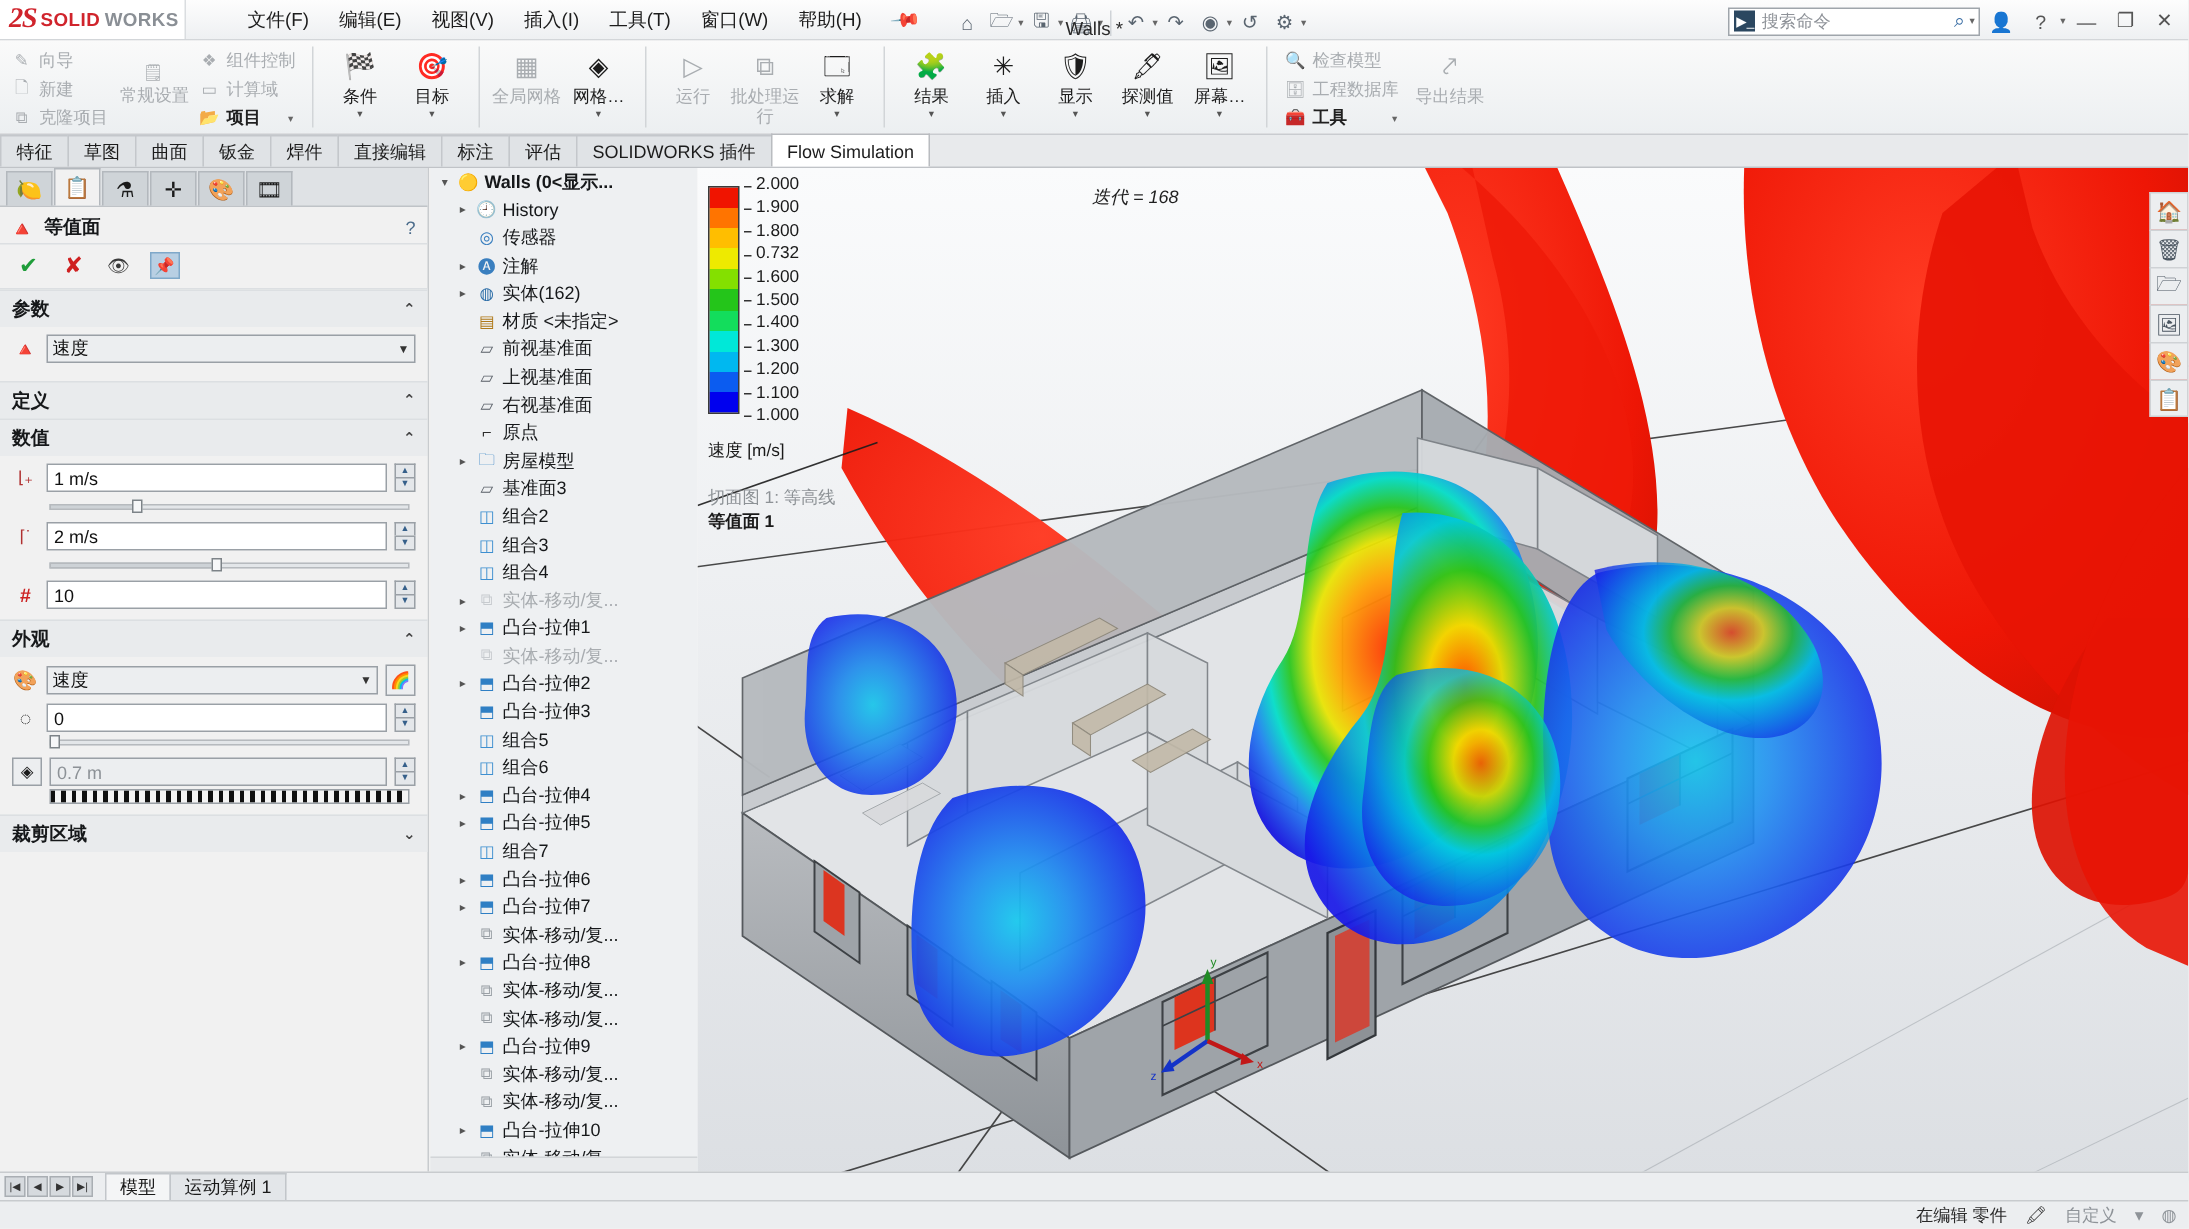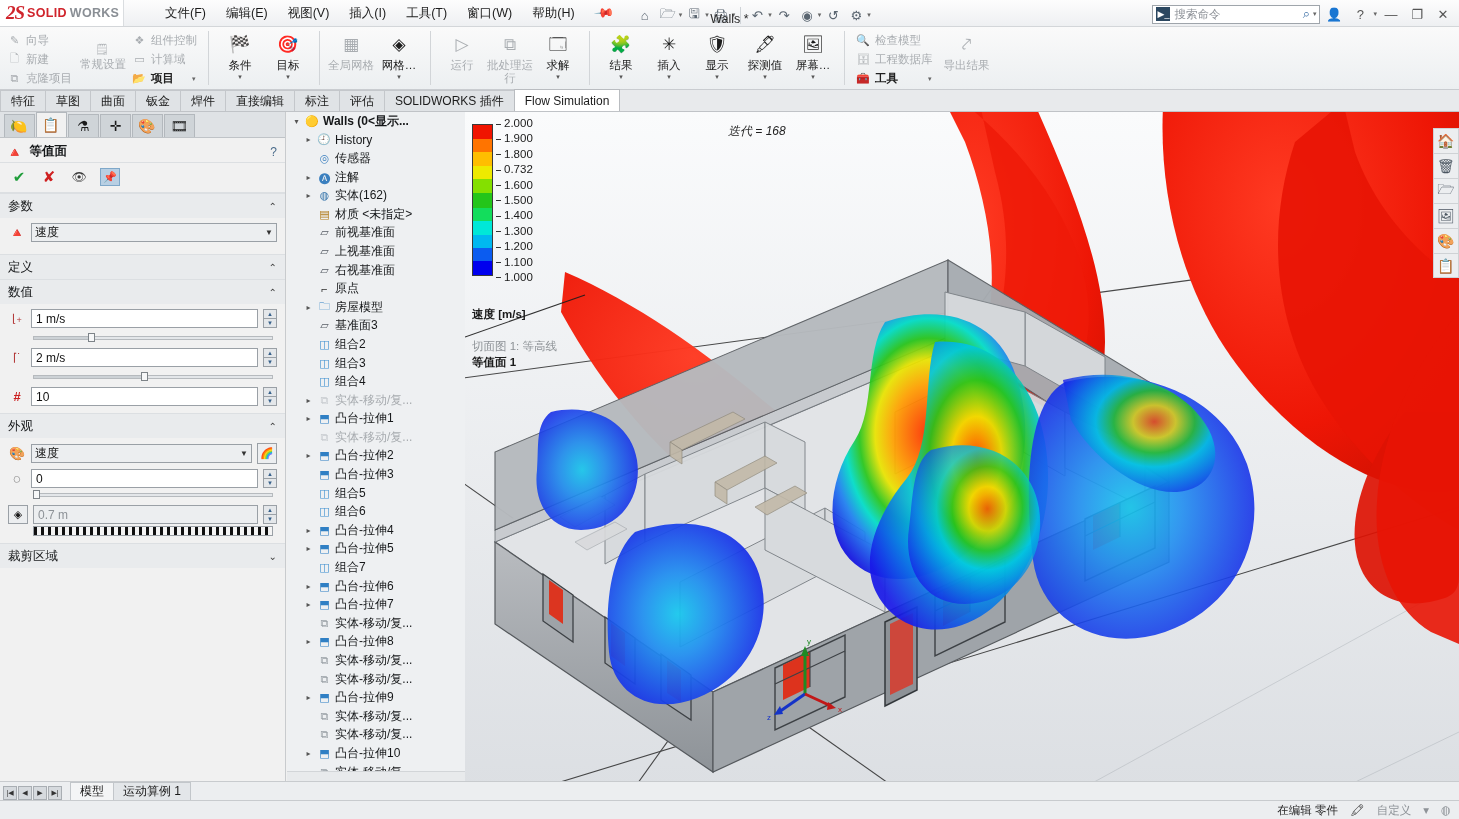--- a/index.html
+++ b/index.html
@@ -145,21 +145,21 @@
   .pm-act.ok { color: #1f9d3a; }
   .pm-act.cancel { color: #cf2020; }
   .pm-act.eye { color: #3a3a3a; font-size: 12px; }
   .pm-act.pinbox {
     background: #b8cfe3; border: 1px solid #7fa8c9; width: 20px; height: 18px;
     display: flex; align-items: center; justify-content: center; color: #2b6ca3; font-size: 11px;
   }
 
   .sect-head {
     display: flex; align-items: center; padding: 4px 8px 3px;
-    font-size: 12.5px; font-weight: normal; color: #16181a;
+    font-size: 12.5px; font-weight: bold; color: #16181a;
     background: #e9ebed; border-top: 1px solid #dcdfe2;
   }
   .sect-chev { margin-left: auto; font-size: 10px; color: #444; }
   .sect-body { padding: 5px 8px 7px; background: #f1f1f1; }
 
   .row { display: flex; align-items: center; gap: 5px; margin-bottom: 5px; }
   .row-ic { width: 18px; text-align: center; font-size: 13px; flex: none; }
   .combo {
     flex: 1; height: 19px; background: #eceef0; border: 1px solid #9aa0a6;
     display: flex; align-items: center; padding: 0 3px; font-size: 12px; color: #111;
@@ -242,42 +242,42 @@
       #eeea00 64%, #eeea00 73%,
       #ffbe00 73%, #ffbe00 82%,
       #ff7400 82%, #ff7400 91%,
       #f01400 91%, #f01400 100%);
   }
   .legend-ticks { display: flex; flex-direction: column; justify-content: space-between;
     height: 154px; margin-left: 3px; }
   .legend-tick { display: flex; align-items: center; gap: 3px; height: 0; }
   .legend-tick .dash { width: 5px; height: 1px; background: #333; }
   .legend-tick .tv { font-size: 11.5px; color: #1a1a1a; transform: translateY(-1px); }
-  .legend-unit { font-size: 11.5px; color: #1a1a1a; margin-top: 29px; font-weight: bold; }
+  .legend-unit { font-size: 11.5px; color: #1a1a1a; margin-top: 15px; }
   .legend-cap { font-size: 11.5px; color: #8d9296; margin-top: 17px; line-height: 1.35; }
   .legend-cap b { color: #1a1a1a; font-weight: bold; }
 
   .iter-label { position: absolute; left: 263px; top: 11px; font-size: 12px; color: #1f1f1f; z-index: 7; font-style: italic; }
 
   
   .rightdock {
     position: absolute; top: 128px; right: 0; width: 26px;
     display: flex; flex-direction: column; z-index: 12;
   }
   .rd-btn {
     width: 26px; height: 25px; display: flex; align-items: center; justify-content: center;
     background: #eceef0; border: 1px solid #cfd2d5; border-bottom: none; font-size: 14px; color: #4a5560;
   }
   .rd-btn:last-child { border-bottom: 1px solid #cfd2d5; }
 
   
   .tabbar {
     position: absolute; bottom: 19px; left: 0; width: 1459px; height: 19px;
     background: #eceef0; border-top: 1px solid #c8cbce;
-    display: flex; align-items: flex-end; padding-left: 3px; gap: 0;
+    display: flex; align-items: center; padding-left: 3px; gap: 0;
   }
   .navarrows { display: flex; gap: 1px; margin-right: 8px; }
   .navb { width: 14px; height: 14px; background: #d6dade; border: 1px solid #a9aeb3;
           display: flex; align-items: center; justify-content: center; font-size: 7px; color: #333; }
   .btab { height: 18px; padding: 0 9px; display: flex; align-items: center; font-size: 12px;
           background: #e3e6e9; border: 1px solid #c2c6ca; border-bottom: none; margin-right: -1px; }
   .btab.active { background: #f4f5f6; }
 
   .statusbar {
     position: absolute; bottom: 0; left: 0; width: 1459px; height: 19px;

